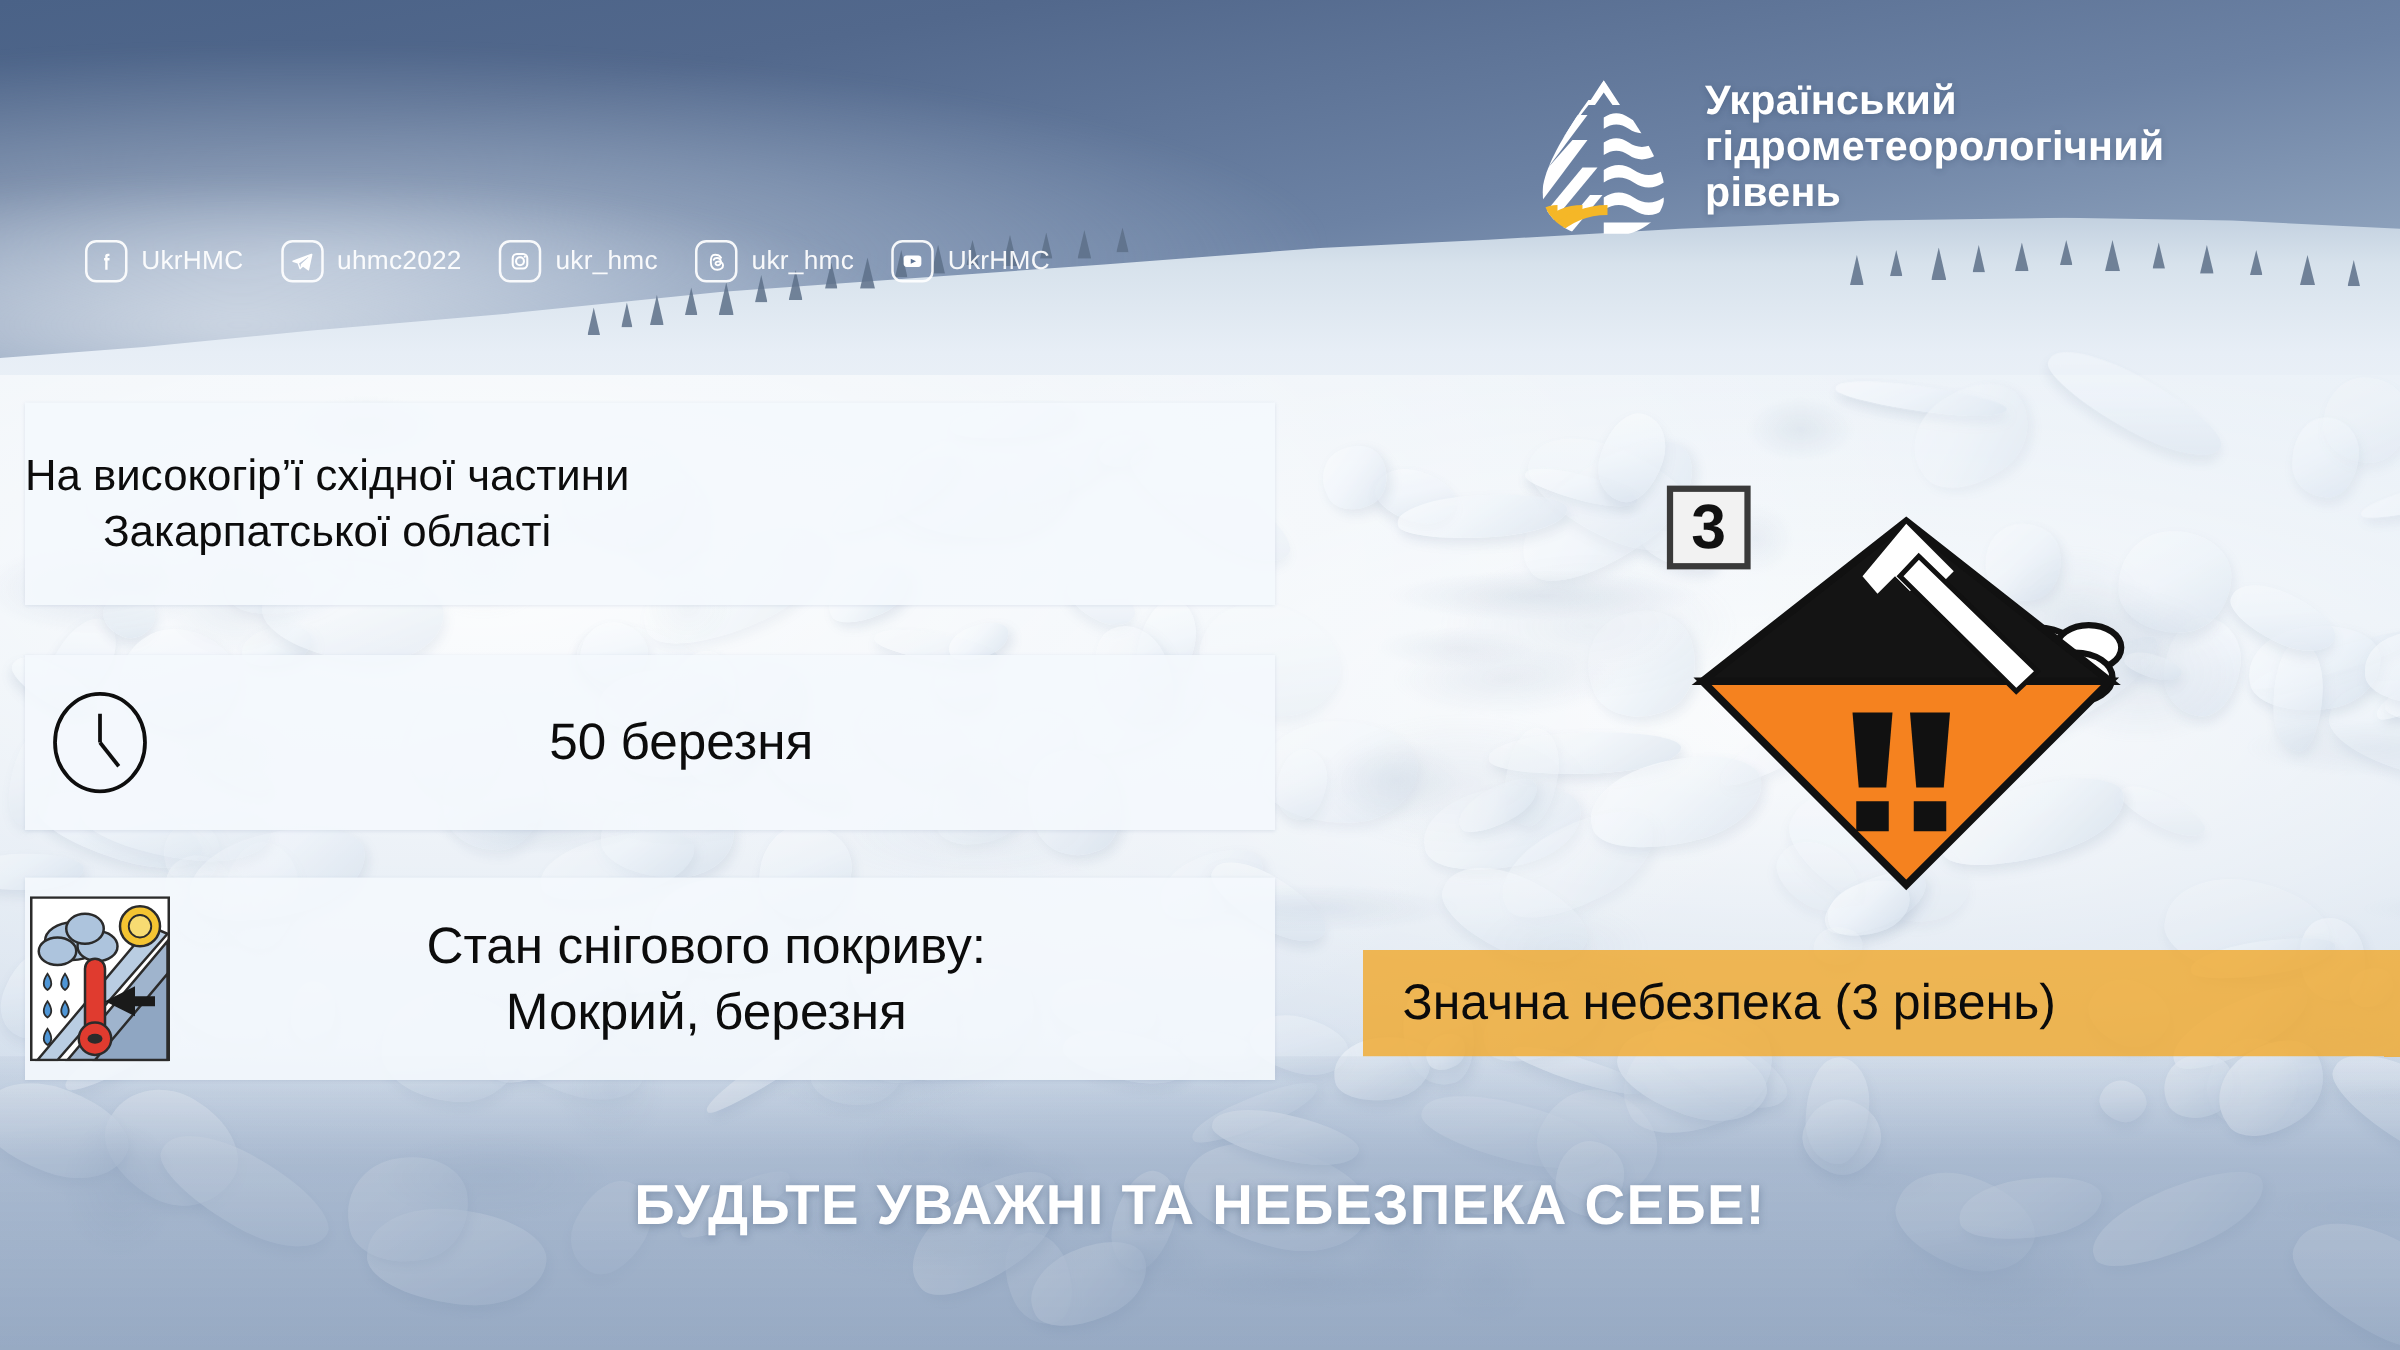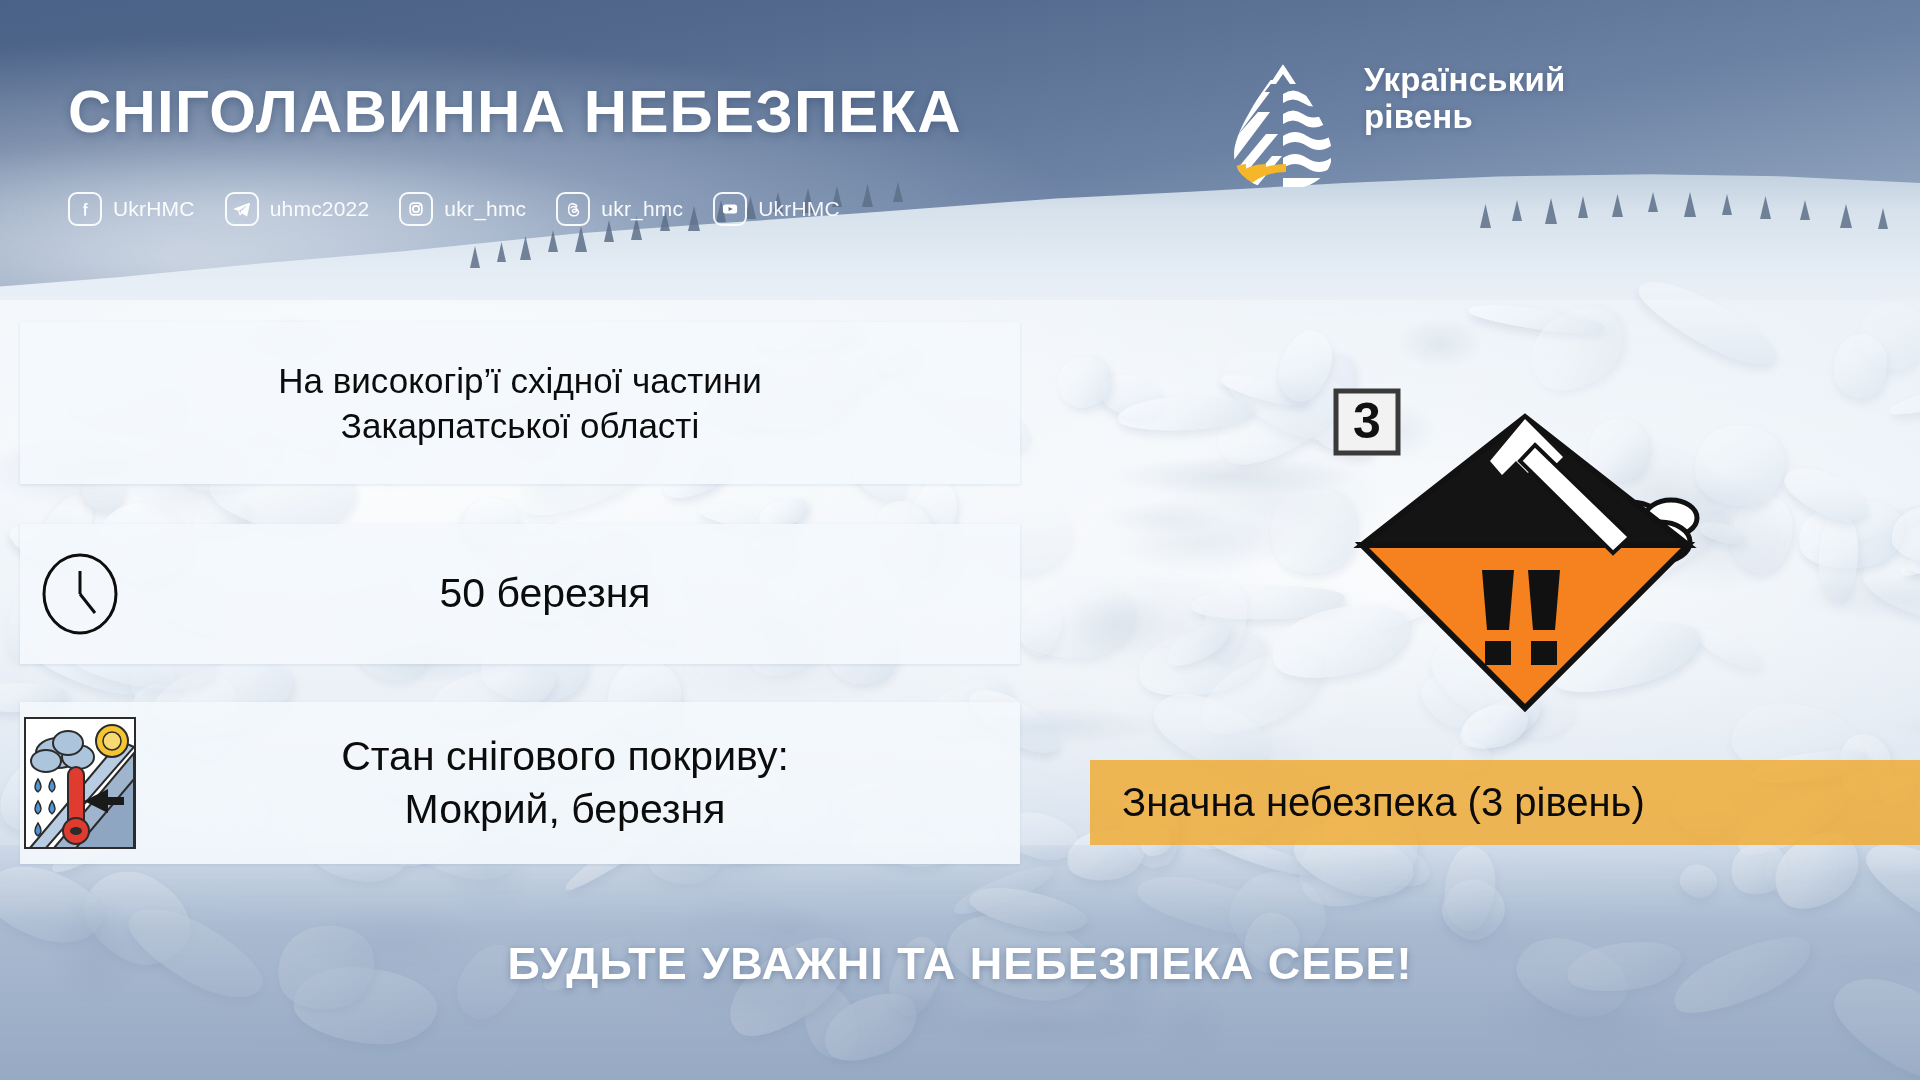--- a/index.html
+++ b/index.html
@@ -98,21 +98,21 @@
     text-shadow:0 1px 6px rgba(40,60,90,.3);
   }
 
   
   .panel {
     position:absolute;
     background:rgba(244,248,253,.90);
     display:flex; align-items:center;
     box-shadow:0 1px 3px rgba(110,135,170,.18);
   }
-  #panel-region { left:20px; top:322px; width:1000px; height:162px; justify-content:center; }
+  #panel-region { left:20px; top:322px; width:1000px; height:162px; }
   #panel-date   { left:20px; top:524px; width:1000px; height:140px; }
   #panel-snow   { left:20px; top:702px; width:1000px; height:162px;justify-content:flex-end; }
 
   .panel-text {
     font-size:36px; color:#0c0c0c; text-align:center; line-height:1.3;
     font-weight:normal;
   }
   #panel-region .panel-text { font-size:35px; }
   #panel-date .panel-text { font-size:41px; flex:1; text-align:center; padding-right:70px;}
   #panel-snow .panel-text { font-size:41px; flex:1; text-align:center; padding-right:30px;}
@@ -407,21 +407,20 @@
         <div class="shade" style="width: 186.406px; height: 42.863px; left: 309.693px; top: 104.975px; opacity: 0.36;"></div>
         <div class="shade" style="width: 117.704px; height: 51.4399px; left: 234.328px; top: 15.6778px; opacity: 0.46;"></div>
         <div class="shade" style="width: 120.692px; height: 84.5666px; left: 676.41px; top: 582.554px; opacity: 0.32;"></div>
         <div class="shade" style="width: 251.773px; height: 40.8404px; left: 360.879px; top: 513.362px; opacity: 0.24;"></div>
       </div>
   </div>
   <div class="bottom-band"></div>
 </div>
 
 <div id="header">
-  <div class="title">СНІГОЛАВИННА НЕБЕЗПЕКА</div>
 
   <div class="socials" id="socials">
       <div class="social">
         <span class="sbox">
           <svg width="18" height="18" viewBox="0 0 24 24" fill="#fff">
             <path d="M15.5 8.5h-2.1V7.2c0-.6.4-.8.7-.8h1.3V3.9h-1.9c-2.1 0-2.6 1.6-2.6 2.6v2h-1.2v2.6h1.2V21h2.5v-9.9h2l.1-2.6z"></path>
           </svg>
         </span>
         <span class="shandle">UkrHMC</span>
       </div>
@@ -494,20 +493,21 @@
           <g fill="none" stroke="#f5b727" stroke-width="8">
             <path d="M-4 128 A22 22 0 0 1 18 106"></path>
             <path d="M-4 148 A42 42 0 0 1 38 106"></path>
             <path d="M-4 168 A62 62 0 0 1 58 106"></path>
           </g>
         </g>
       </svg>
     </div>
     <div class="logo-text">
       <div>Український</div>
+      <div>гідрометеорологічний</div>
       <div>рівень</div>
     </div>
   </div>
 </div>
 
 <div class="panel" id="panel-region">
   <div class="panel-text">
     <div>На високогір’ї східної частини</div>
     <div>Закарпатської області</div>
   </div>

